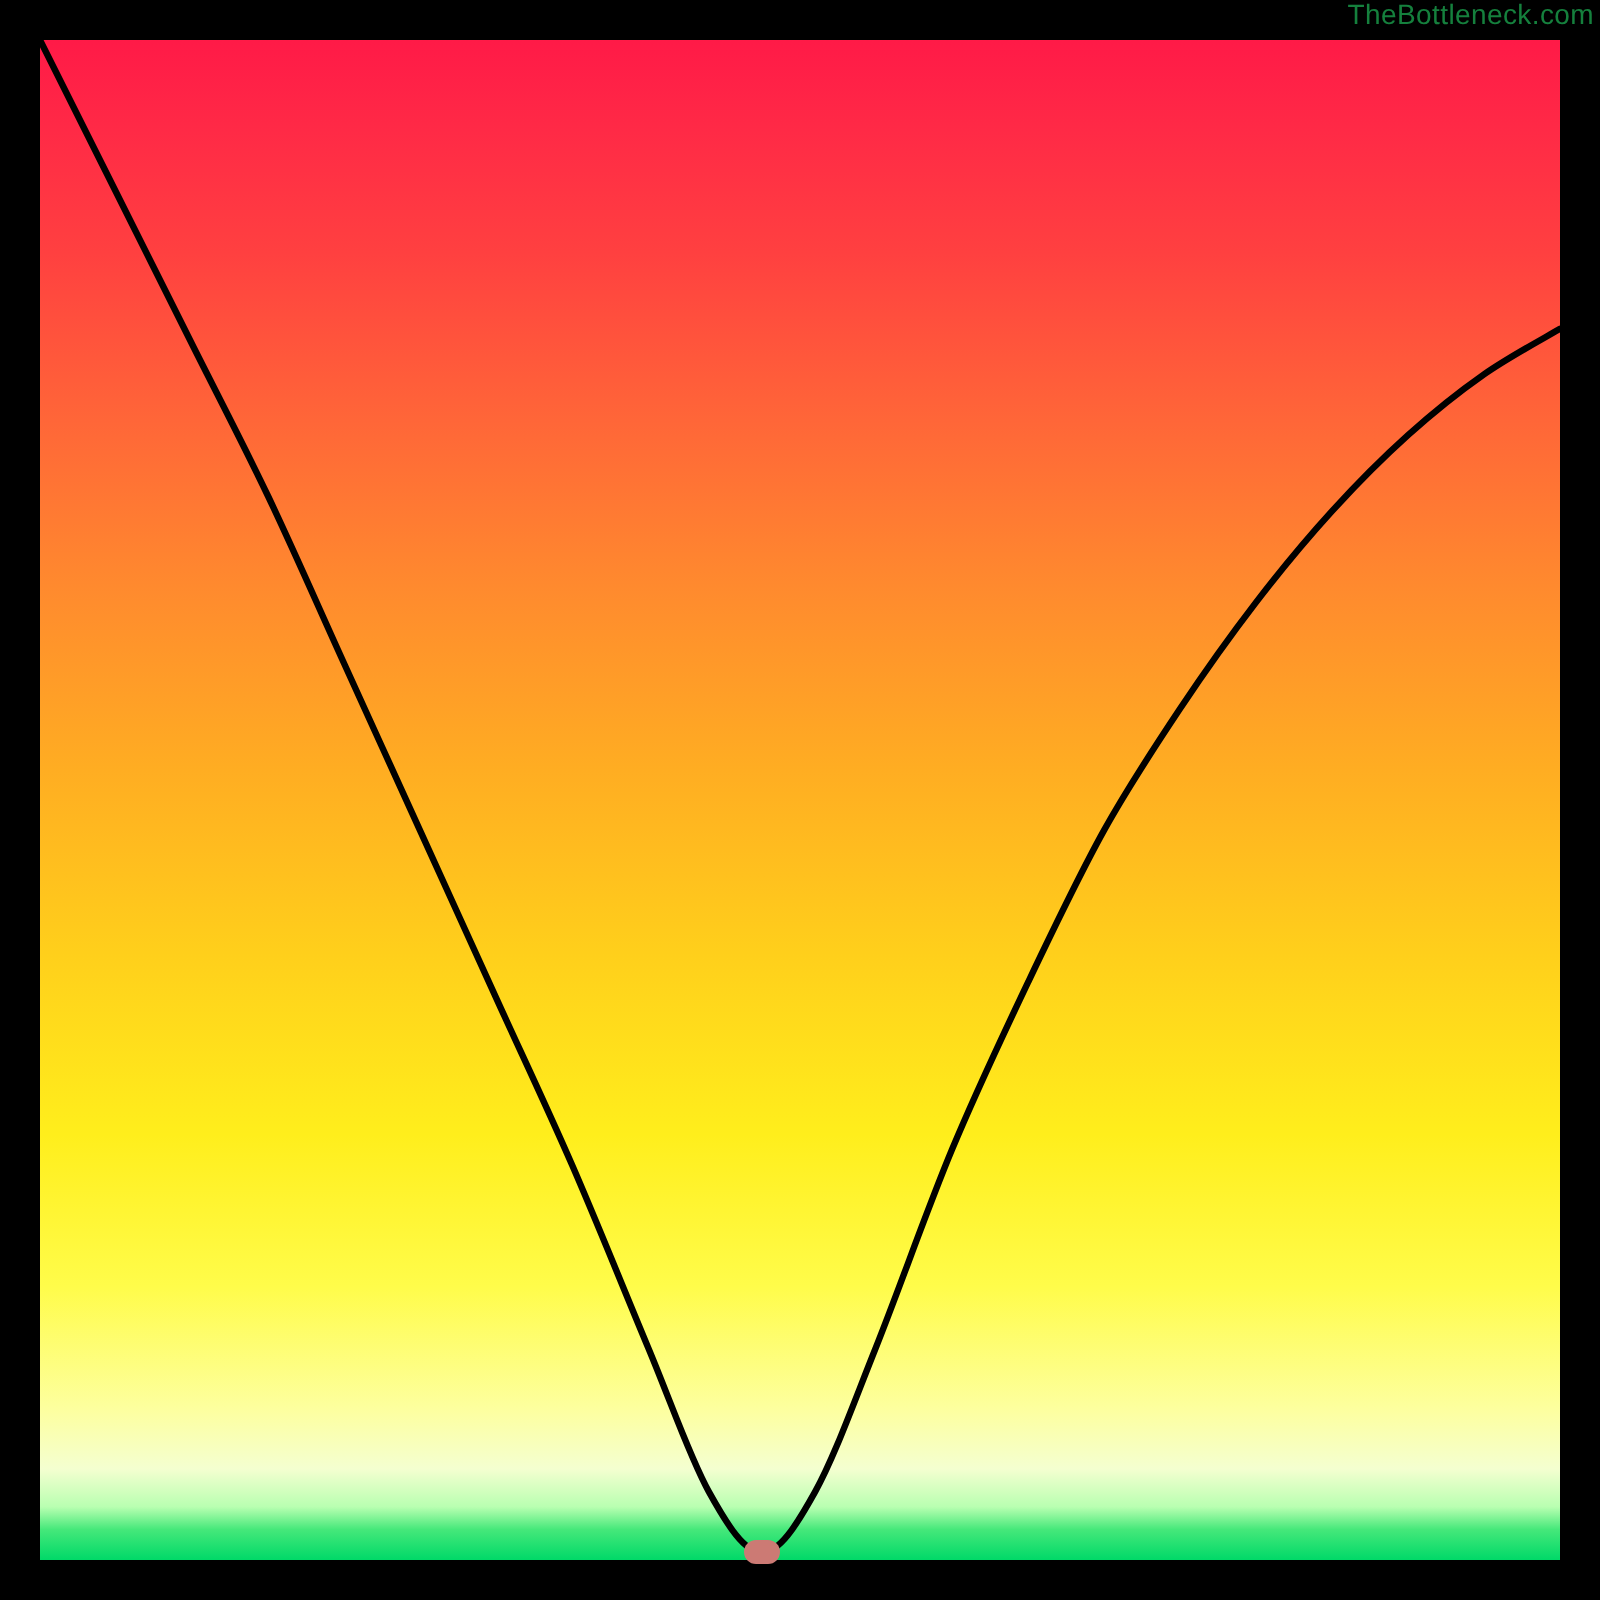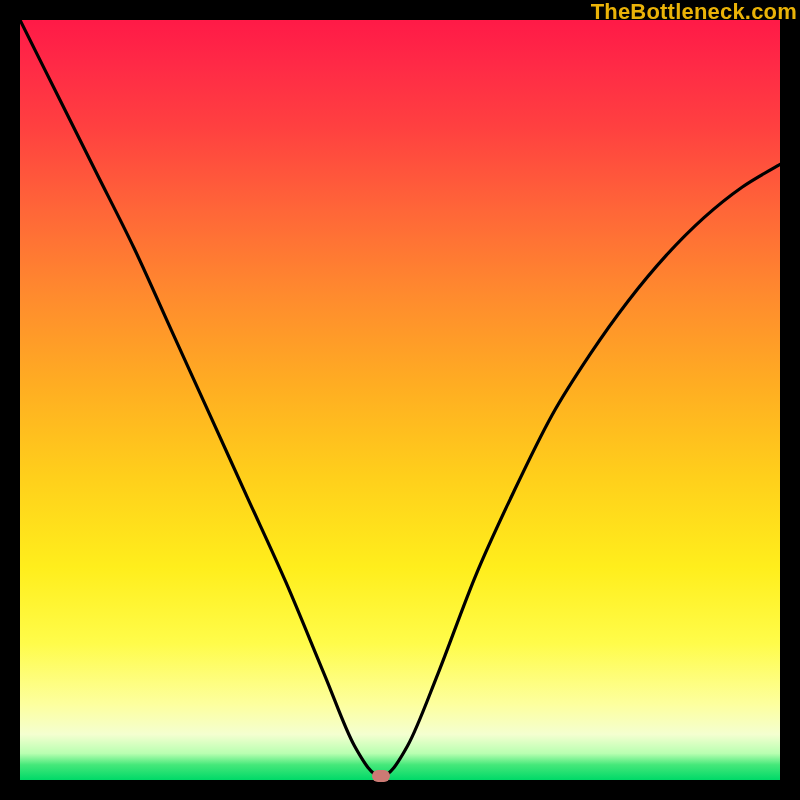--- a/index.html
+++ b/index.html
@@ -52,24 +52,24 @@
     width: 18px;
     height: 12px;
     border-radius: 6px;
     background: #cc7a74;
     transform: translate(-50%, -50%);
   }
   .watermark {
     position: absolute;
     top: -1px;
     right: 3px;
-    color: #eab308;
-    font-size: 22px;
+    color: #15803d;
+    font-size: 14px;
     letter-spacing: 0.2px;
-    font-weight: 700;
+    font-weight: 400;
   }
 </style>
 </head>
 <body>
 
 <div class="stage">
   <div class="watermark">TheBottleneck.com</div>
   <div class="plot">
     <svg class="curve" viewBox="0 0 760 760" preserveAspectRatio="none">
       <path id="curve-path" fill="none" stroke="#000" stroke-width="3.2" stroke-linejoin="round" stroke-linecap="round" d="M 0.00 0.00 C 6.33 12.67, 25.33 50.67, 38.00 76.00 C 50.67 101.33, 63.33 126.67, 76.00 152.00 C 88.67 177.33, 101.33 201.40, 114.00 228.00 C 126.67 254.60, 139.33 283.73, 152.00 311.60 C 164.67 339.47, 177.33 367.33, 190.00 395.20 C 202.67 423.07, 215.33 450.93, 228.00 478.80 C 240.67 506.67, 253.33 533.27, 266.00 562.40 C 278.67 591.53, 292.60 626.37, 304.00 653.60 C 315.40 680.83, 324.90 708.70, 334.40 725.80 C 343.90 742.90, 352.13 756.20, 361.00 756.20 C 369.87 756.20, 378.10 742.90, 387.60 725.80 C 397.10 708.70, 406.60 682.10, 418.00 653.60 C 429.40 625.10, 443.33 585.20, 456.00 554.80 C 468.67 524.40, 481.33 497.80, 494.00 471.20 C 506.67 444.60, 519.33 418.00, 532.00 395.20 C 544.67 372.40, 557.33 353.40, 570.00 334.40 C 582.67 315.40, 595.33 297.67, 608.00 281.20 C 620.67 264.73, 633.33 249.53, 646.00 235.60 C 658.67 221.67, 671.33 209.00, 684.00 197.60 C 696.67 186.20, 709.33 176.07, 722.00 167.20 C 734.67 158.33, 753.67 148.20, 760.00 144.40"></path>

